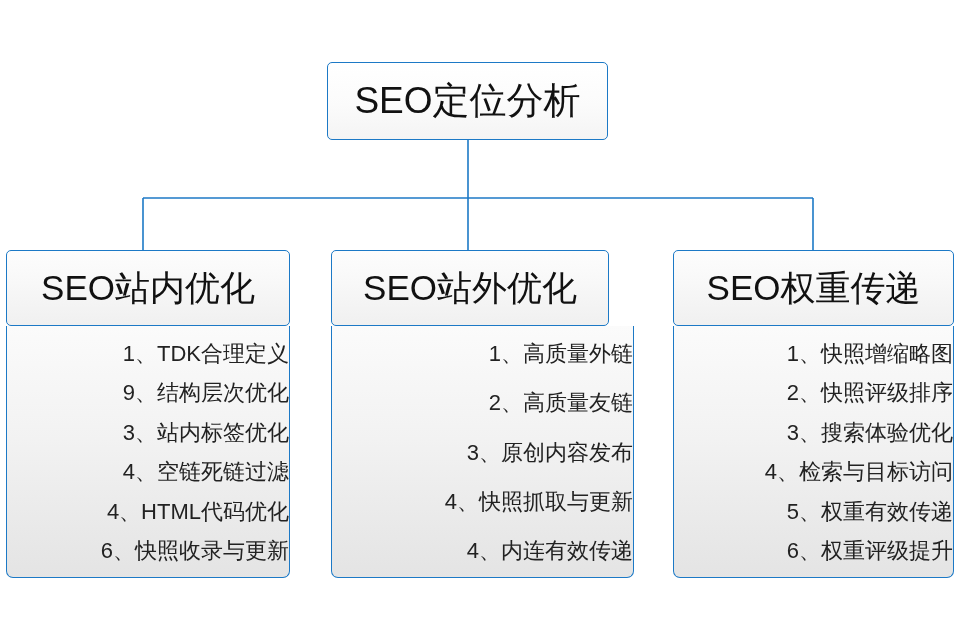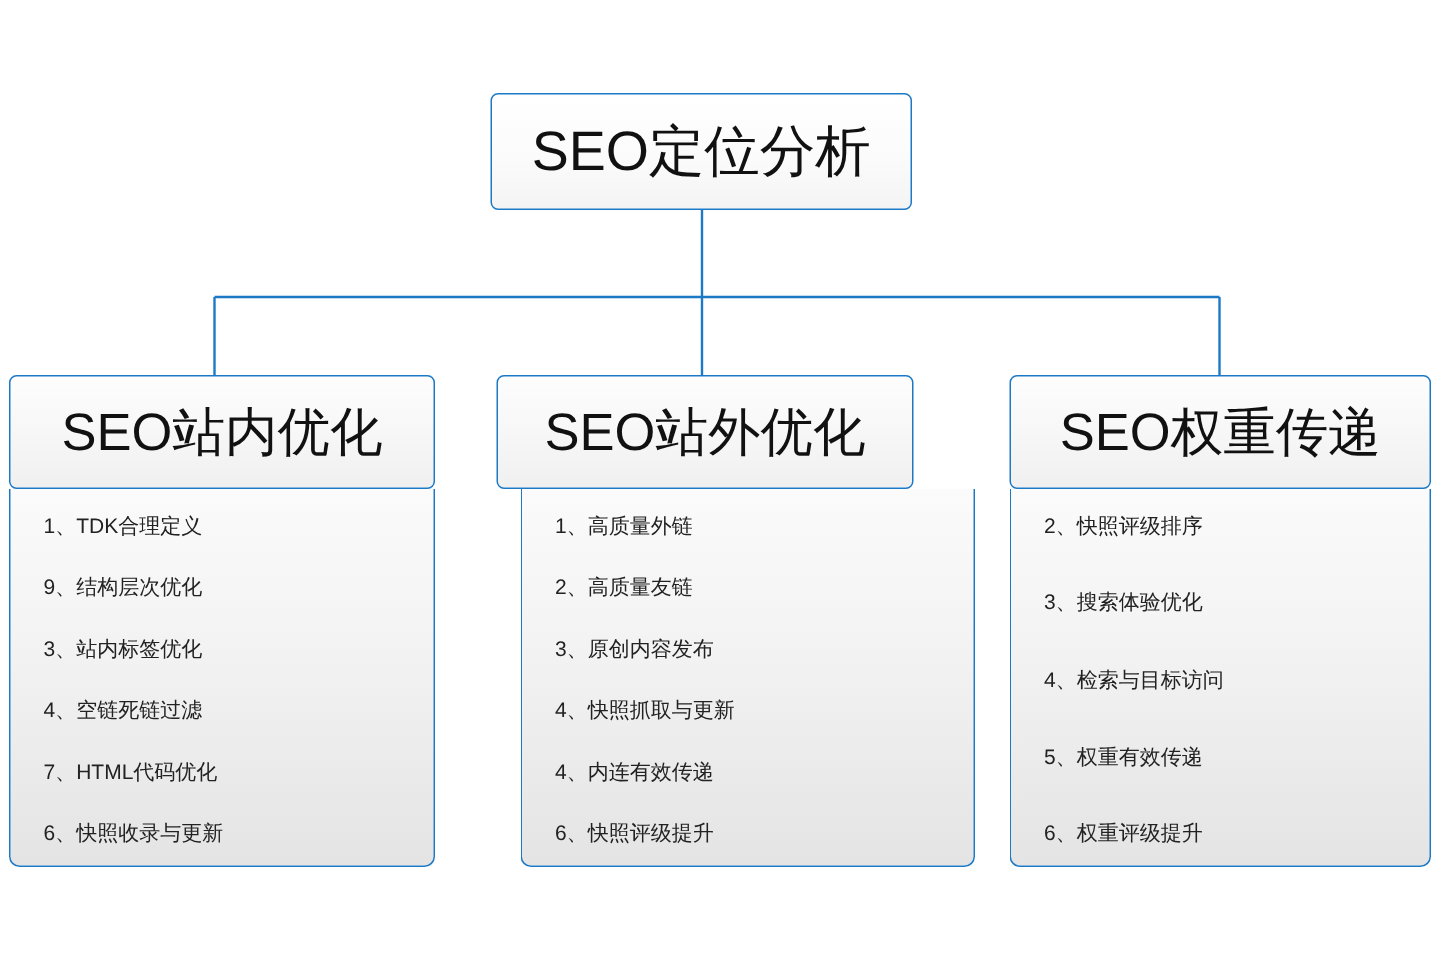--- a/index.html
+++ b/index.html
@@ -75,29 +75,30 @@
     border-top:none;
     border-radius:0 0 7px 7px;
     background:linear-gradient(180deg,#fbfbfb 0%,#f2f2f2 45%,#e4e4e4 100%);
     z-index:2;
     padding:14px 0 12px 0;
     display:flex;
     flex-direction:column;
     justify-content:space-between;
   }
   #body-1{left:6px;  top:326px; width:284px; height:252px;}
-  #body-2{left:347px;top:326px; width:303px; height:252px;}
+  #body-2{left:331px;top:326px; width:303px; height:252px;}
   #body-3{left:673px;top:326px; width:281px; height:252px;}
 
   .item{
-    font-size:14px;
+    font-size:22px;
     color:#222222;
     line-height:1;
     padding:3px 0 3px 0;
     white-space:nowrap;
+    text-align:right;
   }
   #body-1 .item{padding-left:22px;}
   #body-2 .item{padding-left:22px;}
   #body-3 .item{padding-left:22px;}
 </style>
 </head>
 <body>
 
 <div id="stage">
 
@@ -122,34 +123,34 @@
   </div>
   <div class="node-box col-head" id="head-2">
     <div class="node-title">SEO站外优化</div>
   </div>
 
   <div class="col-body" id="body-1">
     <div class="item">1、TDK合理定义</div>
     <div class="item">9、结构层次优化</div>
     <div class="item">3、站内标签优化</div>
     <div class="item">4、空链死链过滤</div>
-    <div class="item">7、HTML代码优化</div>
+    <div class="item">4、HTML代码优化</div>
     <div class="item">6、快照收录与更新</div>
   </div>
 
   <div class="col-body" id="body-2">
     <div class="item">1、高质量外链</div>
     <div class="item">2、高质量友链</div>
     <div class="item">3、原创内容发布</div>
     <div class="item">4、快照抓取与更新</div>
     <div class="item">4、内连有效传递</div>
-    <div class="item">6、快照评级提升</div>
   </div>
 
   <div class="col-body" id="body-3">
+    <div class="item">1、快照增缩略图</div>
     <div class="item">2、快照评级排序</div>
     <div class="item">3、搜索体验优化</div>
     <div class="item">4、检索与目标访问</div>
     <div class="item">5、权重有效传递</div>
     <div class="item">6、权重评级提升</div>
   </div>
 
 </div>
 
 </body></html>

